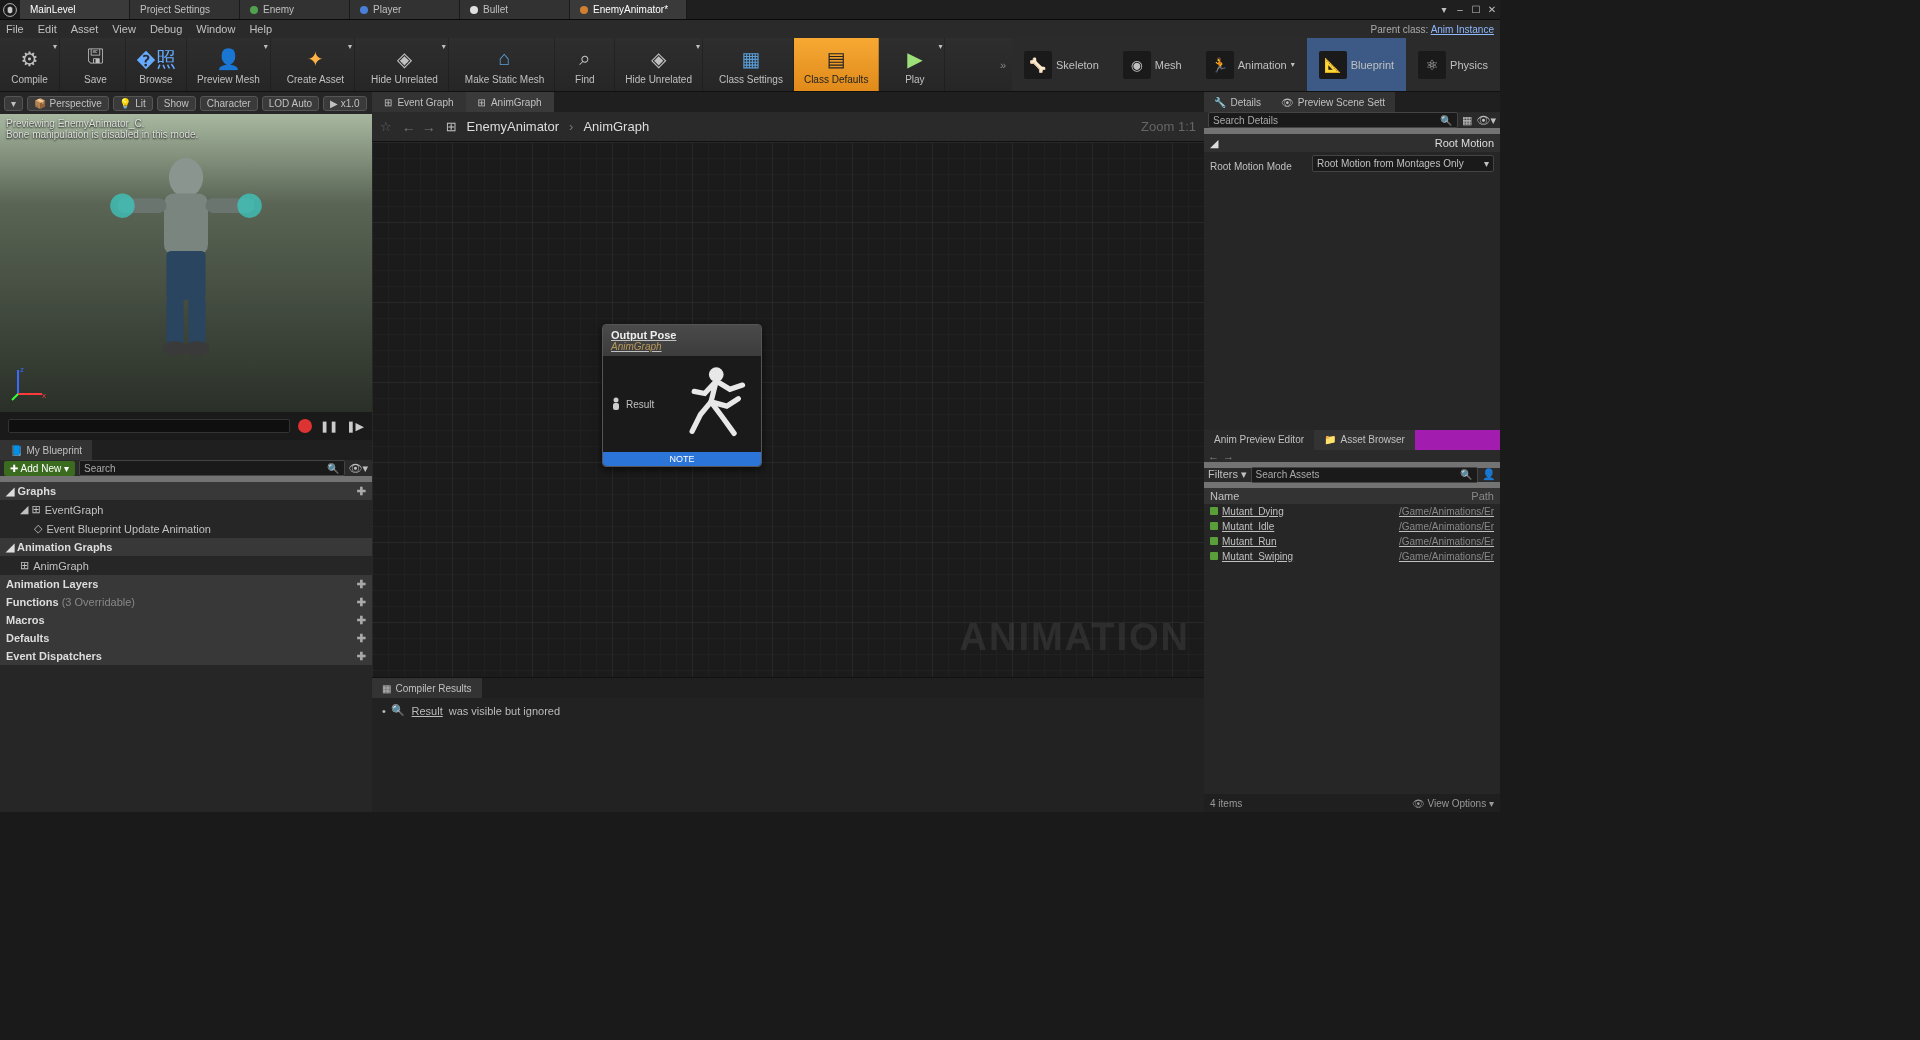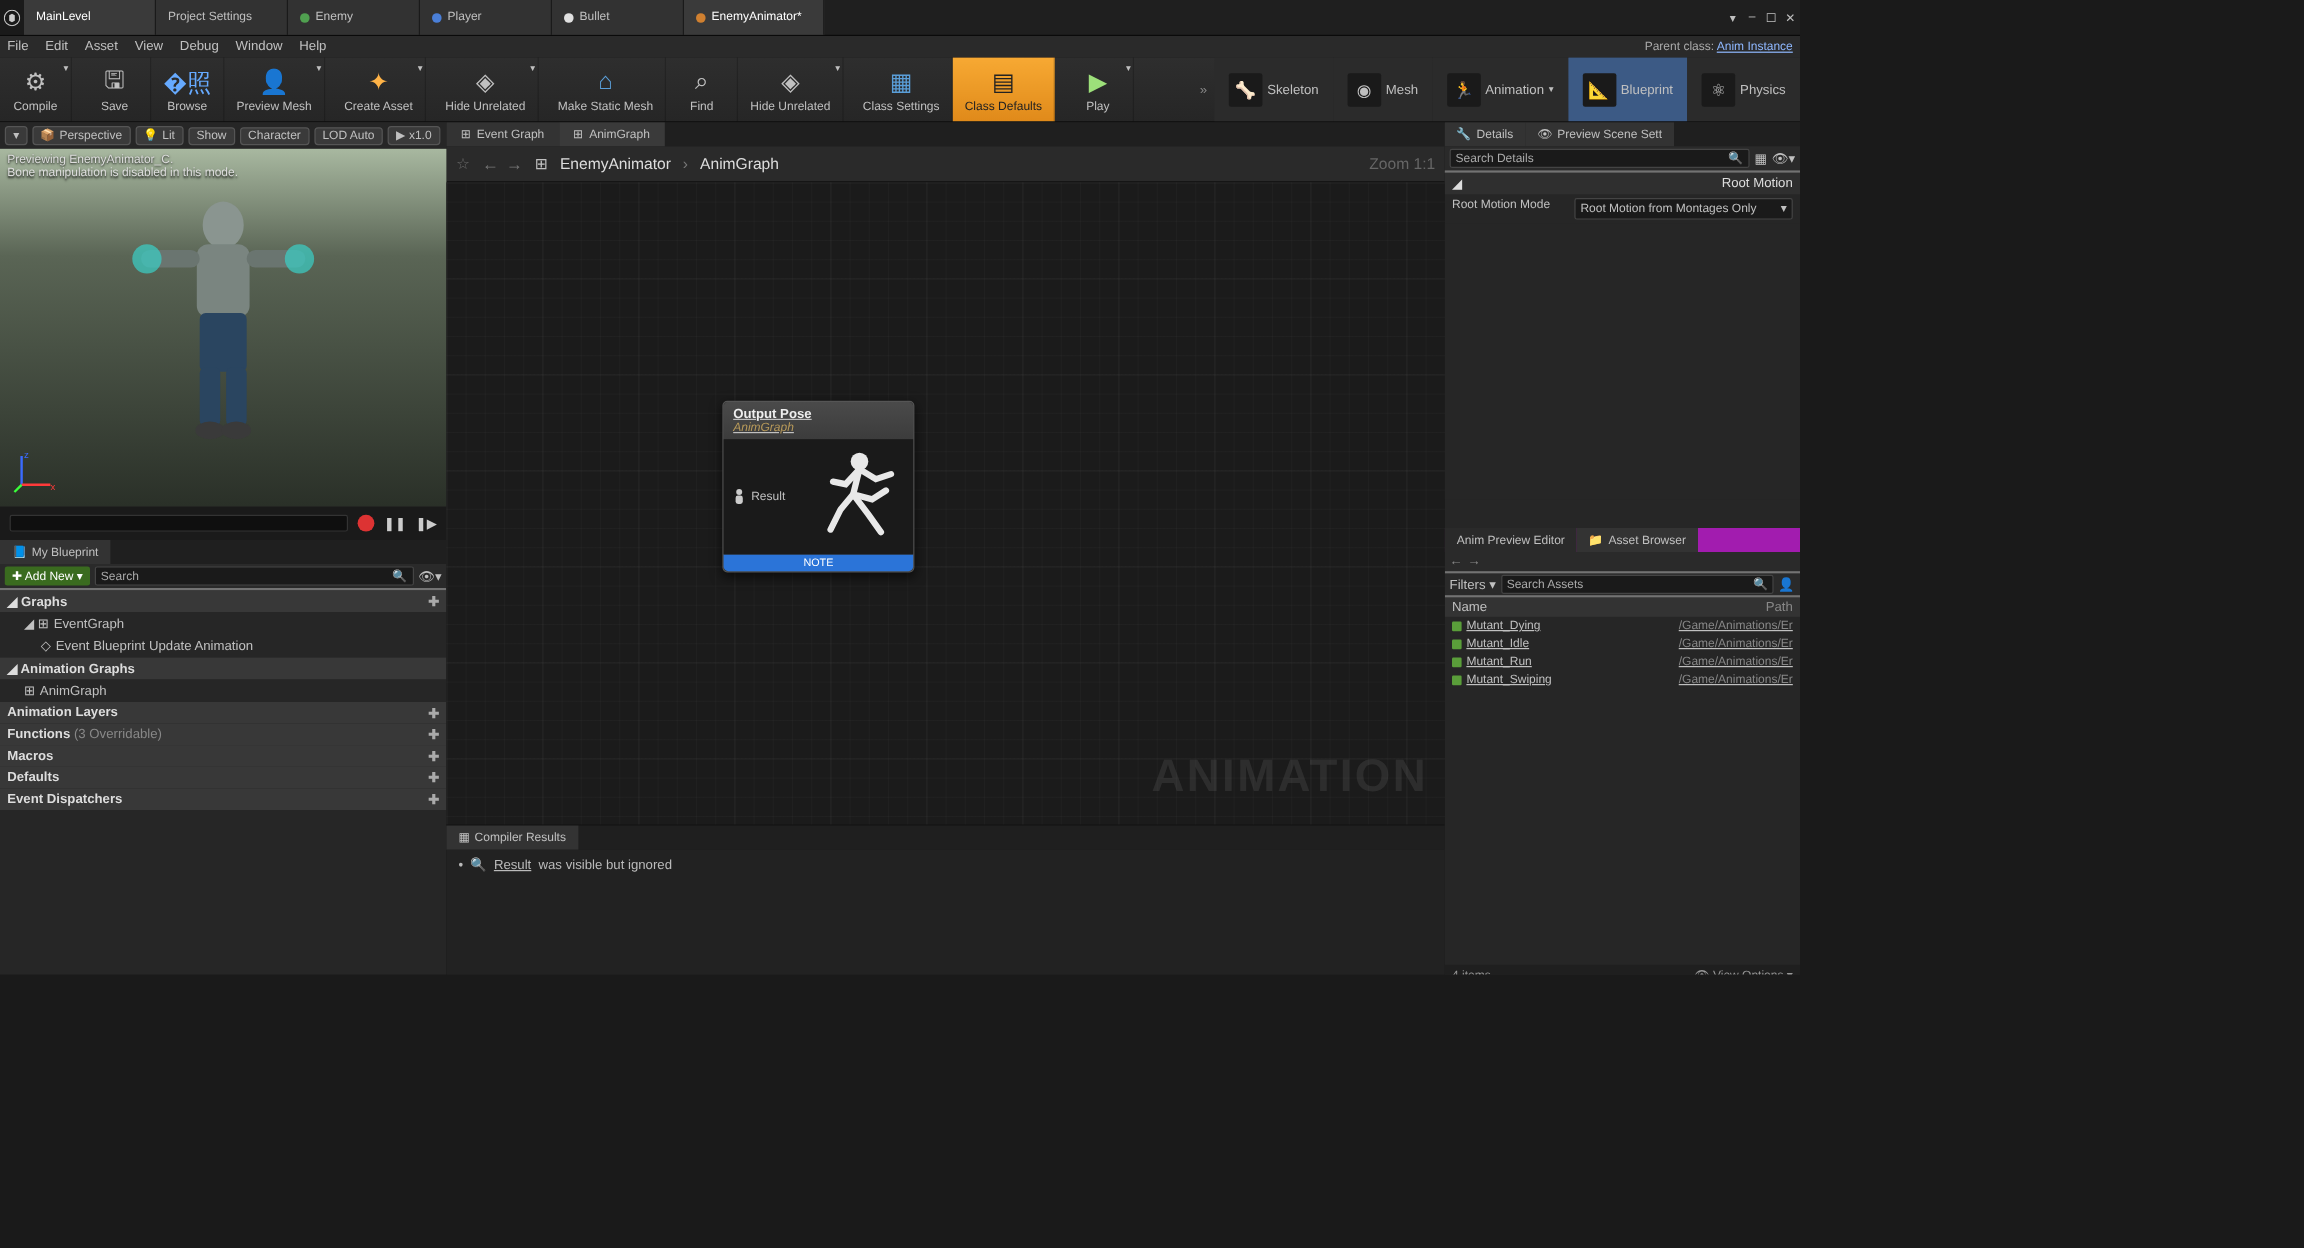--- a/index.html
+++ b/index.html
@@ -1,19 +1,19 @@
 <!DOCTYPE html>
 <html><head>
 <meta charset="utf-8">
 <style>
 * { margin: 0; padding: 0; box-sizing: border-box; font-family: "Segoe UI", Tahoma, sans-serif; }
 body { background: #1a1a1a; color: #c0c0c0; width: 1500px; height: 812px; overflow: hidden; font-size: 11px; }
 
 
-.titlebar { height: 30px; background: #1f1f1f; display: flex; align-items: stretch; border-bottom: 1px solid #0a0a0a; }
+.titlebar { height: 20px; background: #1f1f1f; display: flex; align-items: stretch; border-bottom: 1px solid #0a0a0a; }
 .ue-logo { width: 20px; display: flex; align-items: center; justify-content: center; background: #1a1a1a; }
 .ue-logo svg { width: 14px; height: 14px; }
 .title-tab { padding: 0 18px 0 10px; display: flex; align-items: center; gap: 5px; background: #323232; border-right: 1px solid #1a1a1a; font-size: 10px; position: relative; min-width: 110px; }
 .title-tab.active { background: #3a3a3a; color: #fff; }
 .title-tab .dot { width: 8px; height: 8px; border-radius: 50%; }
 .winctrl { margin-left: auto; display: flex; }
 .winctrl span { width: 16px; display: flex; align-items: center; justify-content: center; font-size: 10px; }
 
 
 .menubar { height: 18px; background: #2a2a2a; display: flex; align-items: center; padding: 0 6px; gap: 14px; font-size: 11px; }
@@ -46,21 +46,21 @@
 .vp-char { position: absolute; left: 50%; top: 48%; transform: translate(-50%,-50%); width: 160px; height: 220px; }
 .vp-info { position: absolute; top: 4px; left: 6px; font-size: 10px; color: #ddd; text-shadow: 0 1px 2px #000; }
 .axis { position: absolute; bottom: 10px; left: 10px; }
 .transport { height: 28px; background: #1a1a1a; display: flex; align-items: center; justify-content: flex-end; gap: 8px; padding: 0 8px; }
 .transport .track { flex: 1; height: 14px; background: #0f0f0f; border: 1px solid #333; border-radius: 2px; }
 .rec { width: 14px; height: 14px; border-radius: 50%; background: #d33; }
 
 
 .panel-tab { height: 20px; background: #1f1f1f; display: flex; }
 .ptab { padding: 2px 10px; background: #333; font-size: 10px; display: flex; align-items: center; gap: 4px; }
-.panel-row { height: 22px; display: flex; align-items: center; background: #2a2a2a; padding: 0 4px; gap: 4px; border-bottom: 2px solid #737373; }
+.panel-row { height: 22px; display: flex; align-items: center; background: #2a2a2a; padding: 0 4px; gap: 4px; border-bottom: 6px solid #737373; }
 .add-btn { background: #3a6b1f; color: #fff; padding: 2px 6px; border-radius: 2px; font-size: 10px; }
 .search { flex: 1; background: #1a1a1a; border: 1px solid #444; border-radius: 2px; height: 16px; padding: 0 4px; color: #aaa; font-size: 10px; display: flex; align-items: center; justify-content: space-between; }
 .section-hdr { height: 18px; background: #383838; display: flex; align-items: center; justify-content: space-between; padding: 0 6px; font-size: 11px; font-weight: 700; color: #ddd; }
 .tree-item { padding: 3px 6px 3px 20px; font-size: 11px; display: flex; align-items: center; gap: 4px; }
 .tree-item.sub { padding-left: 34px; }
 .plus { color: #aaa; font-weight: 700; }
 
 
 .graph-tabs { height: 20px; background: #1f1f1f; display: flex; }
 .gtab { padding: 2px 12px; background: #333; font-size: 10px; display: flex; align-items: center; gap: 5px; }
@@ -81,21 +81,21 @@
 .node-note { background: #2b74d8; height: 14px; border-radius: 0 0 4px 4px; text-align: center; font-size: 9px; line-height: 14px; color: #fff; }
 
 .compiler { border-top: 1px solid #111; }
 .comp-body { height: 114px; background: #222; padding: 6px 10px; font-size: 11px; color: #bbb; }
 .comp-body .line { display: flex; align-items: center; gap: 6px; }
 .comp-foot { height: 18px; display: flex; justify-content: flex-end; padding: 0 8px; font-size: 10px; color: #aaa; }
 
 
 .details-tabs { height: 20px; background: #1f1f1f; display: flex; }
 .dtab { padding: 2px 10px; font-size: 10px; display: flex; align-items: center; gap: 4px; background: #333; }
-.details-row { display: flex; align-items: flex-start; padding: 3px 6px; gap: 6px; font-size: 10px; }
+.details-row { display: flex; align-items: flex-end; padding: 3px 6px; gap: 6px; font-size: 10px; }
 .select { background: #1a1a1a; border: 1px solid #444; padding: 2px 4px; border-radius: 2px; font-size: 10px; flex: 1; display: flex; justify-content: space-between; align-items: center; }
 .right-mid { flex: 1; background: #262626; }
 .ab-tabs { display: flex; height: 20px; background: #a21caf; margin-top: 24px; }
 .asset-list { font-size: 10px; text-decoration: underline; }
 .asset-row { display: flex; padding: 2px 6px; }
 .asset-row .n { flex: 1; display: flex; gap: 4px; align-items: center; }
 .asset-row .p { color: #888; }
 .greenbox { width: 8px; height: 8px; background: #5a9e3a; border-radius: 1px; }
 .footer { height: 18px; display: flex; justify-content: space-between; padding: 0 6px; font-size: 10px; color: #999; align-items: center; background: #1f1f1f; }
 </style>

